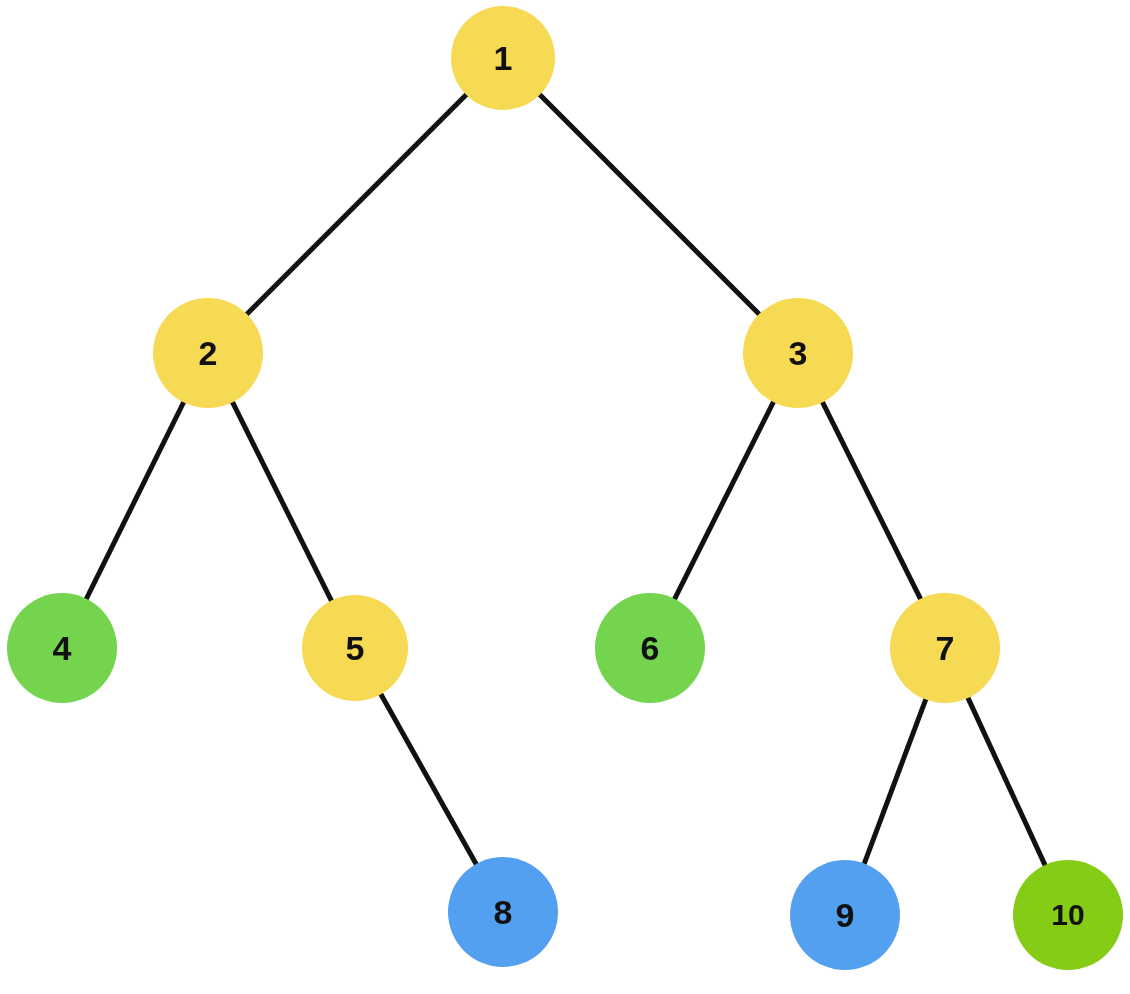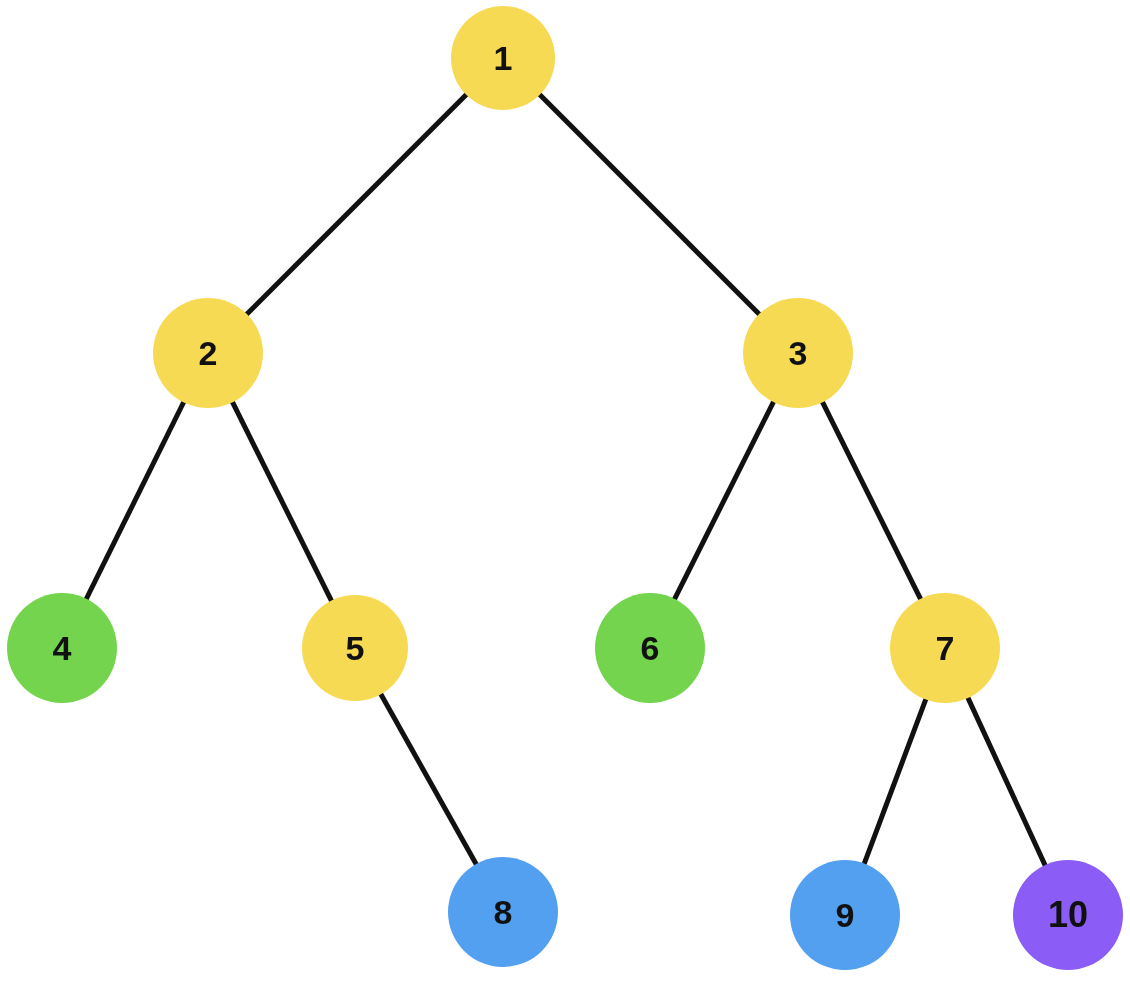--- a/index.html
+++ b/index.html
@@ -87,17 +87,17 @@
       </div>
       <div class="tree-node" style="left: 890px; top: 593px; width: 110px; height: 110px; background: rgb(247, 218, 83); font-size: 34px; color: rgb(17, 17, 17);">
         <span class="node-label">7</span>
       </div>
       <div class="tree-node" style="left: 448px; top: 857px; width: 110px; height: 110px; background: rgb(83, 159, 240); font-size: 34px; color: rgb(17, 17, 17);">
         <span class="node-label">8</span>
       </div>
       <div class="tree-node" style="left: 790px; top: 860px; width: 110px; height: 110px; background: rgb(83, 159, 240); font-size: 34px; color: rgb(17, 17, 17);">
         <span class="node-label">9</span>
       </div>
-      <div class="tree-node" style="left: 1013px; top: 860px; width: 110px; height: 110px; background: #8b5cf6; font-size: 36px; color: rgb(17, 17, 17);">
+      <div class="tree-node" style="left: 1013px; top: 860px; width: 110px; height: 110px; background: #84cc16; font-size: 30px; color: rgb(17, 17, 17);">
         <span class="node-label">10</span>
       </div>
     </div>
 </div>
 
 </body></html>

